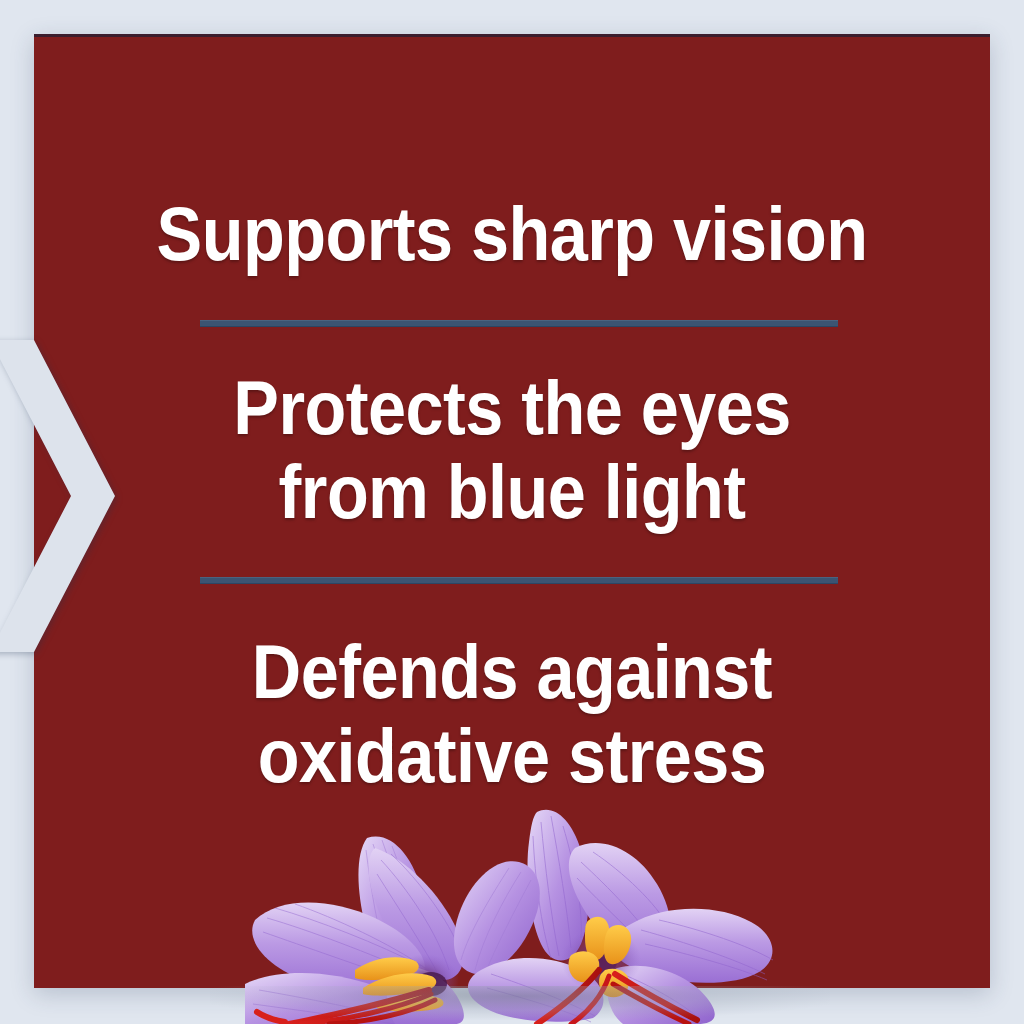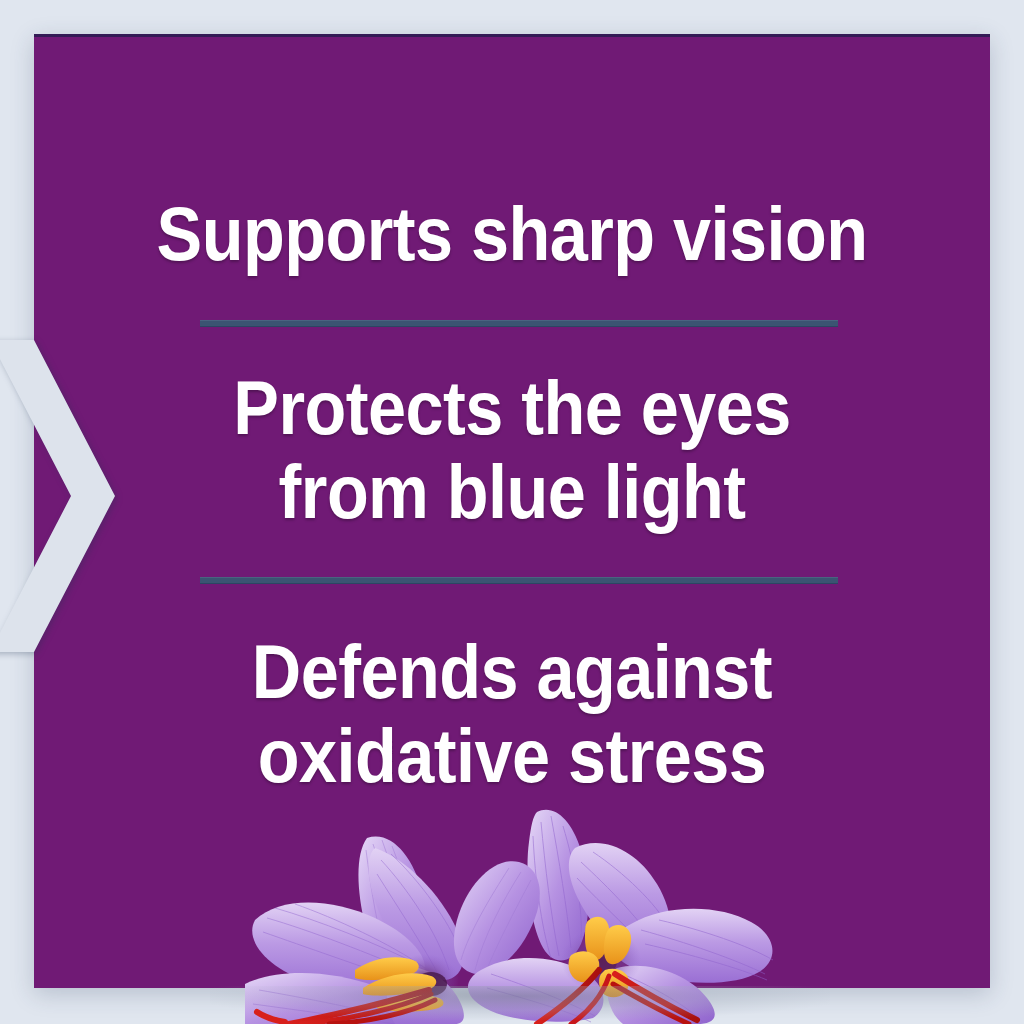--- a/index.html
+++ b/index.html
@@ -33,21 +33,21 @@
     background: #052f58;
   }
 
   
   .panel {
     position: absolute;
     left: 34px;
     top: 34px;
     width: 956px;
     height: 954px;
-    background: #701a75;
+    background: #7f1d1d;
     overflow: hidden;
   }
   .panel-inner-topline {
     position: absolute;
     left: 0; top: 0; right: 0;
     height: 3px;
     background: #041f3c;
     opacity: .55;
   }
 

